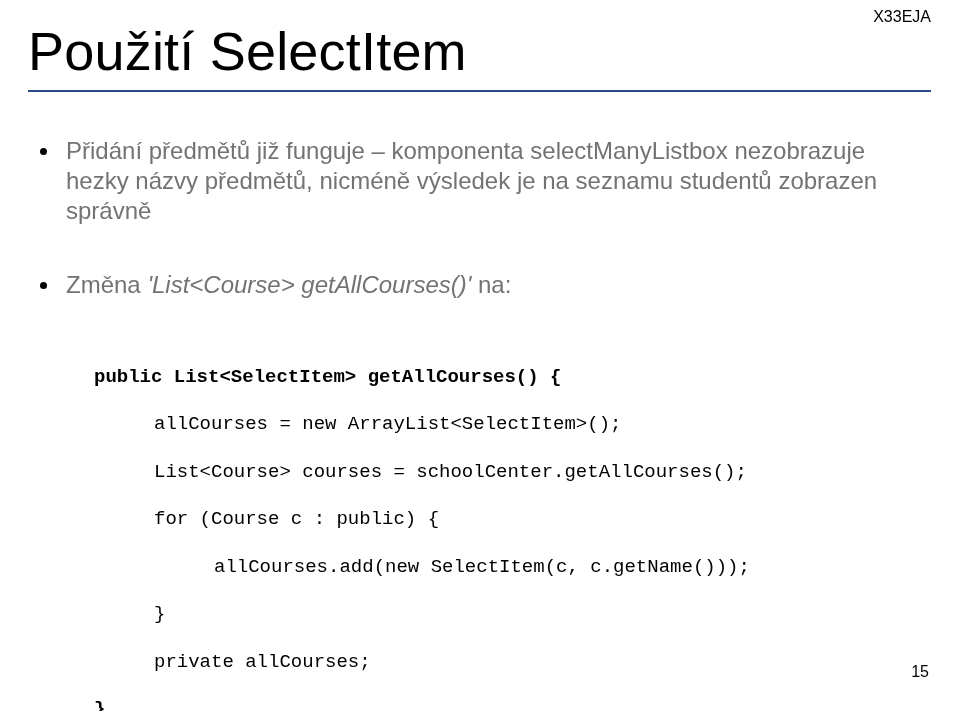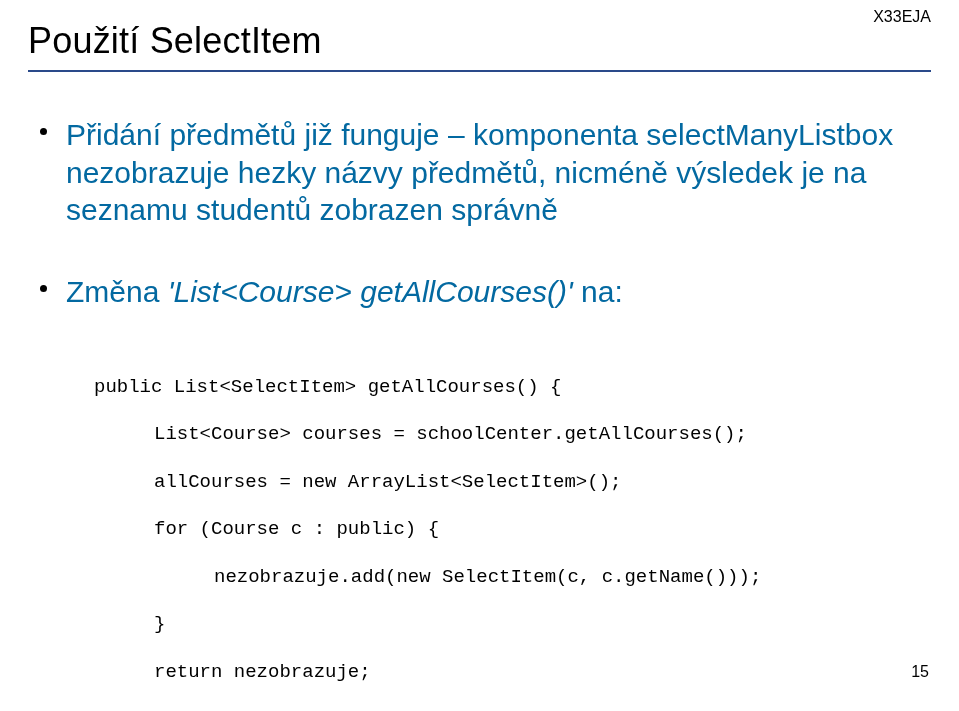--- a/index.html
+++ b/index.html
@@ -1,26 +1,26 @@
 <!DOCTYPE html>
 <html><head>
 <meta charset="utf-8">
 <style>
   * { margin: 0; padding: 0; box-sizing: border-box; }
   html, body { width: 959px; height: 711px; background: #fff; font-family: Arial, Helvetica, sans-serif; color: #000; }
   .slide { position: relative; width: 959px; height: 711px; padding: 12px 28px 12px 28px; }
   .header-tag { position: absolute; top: 8px; right: 28px; font-size: 16px; color: #000; }
-  .title { font-size: 36px; font-weight: 400; color: #000; margin-top: 8px; margin-bottom: 8px; letter-spacing: 0.2px; }
+  .title { font-size: 54px; font-weight: 400; color: #000; margin-top: 8px; margin-bottom: 8px; letter-spacing: 0.2px; }
   .rule { border: none; border-top: 2px solid #2a4a8a; margin-bottom: 36px; }
   .body { padding-left: 6px; }
-  .b1 { font-size: 30px; color: #0369a1; line-height: 1.25; margin-bottom: 18px; padding-left: 32px; position: relative; margin-top: 44px; }
+  .b1 { font-size: 24px; color: #737373; line-height: 1.25; margin-bottom: 18px; padding-left: 32px; position: relative; margin-top: 44px; }
   .b1::before { content: ""; position: absolute; left: 6px; top: 12px; width: 7px; height: 7px; background: #000; border-radius: 50%; }
   .em { font-style: italic; text-align: center; }
   .codeblock { font-family: "Courier New", Courier, monospace; font-size: 19px; color: #000; line-height: 1.25; margin-top: 6px; margin-bottom: 28px; white-space: pre; }
-  .code-inner { padding-left: 60px; display: block; }
+  .code-inner { padding-left: 60px; display: block; font-weight: bold; }
   .code-inner2 { padding-left: 120px; display: block; }
   .code-inner3 { padding-left: 180px; display: block; }
   .page-num { position: absolute; right: 30px; bottom: 30px; font-size: 16px; color: #000; }
 </style>
 </head>
 <body>
 
 <div class="slide">
   <div class="header-tag">X33EJA</div>
 
@@ -30,24 +30,24 @@
   <div class="body">
     <div class="b1">Přidání předmětů již funguje – komponenta selectManyListbox nezobrazuje hezky názvy předmětů, nicméně výsledek je na seznamu studentů zobrazen správně</div>
 
     <div class="b1">
       <span>Změna </span><span class="em">'List&lt;Course&gt; getAllCourses()'</span><span> na:</span>
     </div>
 
     <div class="codeblock">
 
 <span class="code-inner">public List&lt;SelectItem&gt; getAllCourses() {</span>
+<span class="code-inner2">allCourses = new ArrayList&lt;SelectItem&gt;();</span>
 <span class="code-inner2">List&lt;Course&gt; courses = schoolCenter.getAllCourses();</span>
-<span class="code-inner2">allCourses = new ArrayList&lt;SelectItem&gt;();</span>
 <span class="code-inner2">for (Course c : public) {</span>
-<span class="code-inner3">nezobrazuje.add(new SelectItem(c, c.getName()));</span>
+<span class="code-inner3">allCourses.add(new SelectItem(c, c.getName()));</span>
 <span class="code-inner2">}</span>
-<span class="code-inner2">return nezobrazuje;</span>
+<span class="code-inner2">private allCourses;</span>
 <span class="code-inner">}</span></div>
 
   </div>
 
   <div class="page-num">15</div>
 </div>
 
 </body></html>

